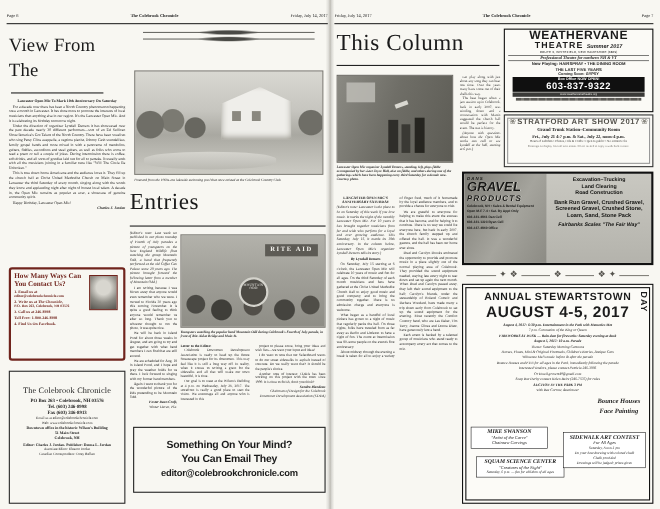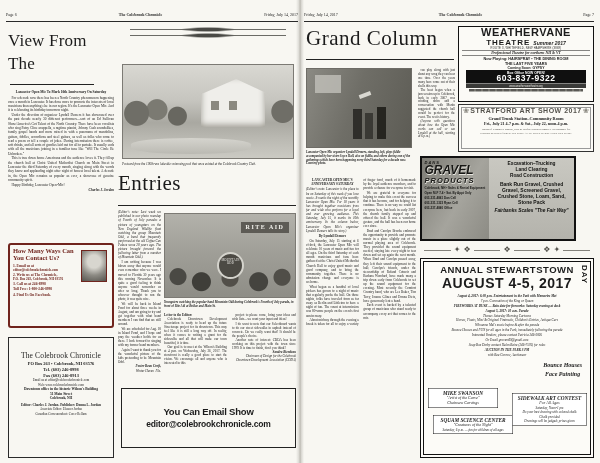--- a/index.html
+++ b/index.html
@@ -161,21 +161,21 @@
   #ad-sa .inner { position:absolute; inset:2px; border:1px solid #999; }
   #ad-sa .sh { text-align:center; padding-top:3px; position:relative; }
   .sa-fl { position:absolute; top:2px; font-size:15px; color:#8a8880; }
   .sa-fl.l { left:8px; } .sa-fl.r { right:8px; }
   .sa-title { font-size:14px; font-weight:800; letter-spacing:1px; color:#55534d; }
   .sa-venue { font-size:8.6px; font-weight:bold; margin-top:2px; }
   .sa-times { font-size:8px; font-weight:800; margin-top:2px; }
   .sa-det { font-size:5.8px; margin-top:3px; color:#33322e; }
   .sa-fine { font-size:5.4px; margin-top:2px; color:#66645e; }
 
-  #ad-gr { left:420px; top:156px; width:156px; height:85px; border:2.5px solid #111; display:flex; overflow:hidden; }
+  #ad-gr { left:420px; top:156px; width:174px; height:85px; border:2.5px solid #111; display:flex; overflow:hidden; }
   #ad-gr .left { width:44%; background:linear-gradient(120deg,#7d7c75 0%, #a5a49d 55%, #8c8b84 100%); position:relative; }
   #ad-gr .left .sh { padding:4px 5px; color:#171715; }
   .gr-top { font-size:8px; font-weight:900; font-style:italic; letter-spacing:2px; }
   .gr-b1 { font-size:24px; font-weight:900; font-style:italic; line-height:.95; text-shadow:1px 1px 0 #e8e7e0; }
   .gr-b2 { font-size:15px; font-weight:900; font-style:italic; letter-spacing:2px; text-shadow:1px 1px 0 #e8e7e0; }
   .gr-c { font-size:6px; font-weight:bold; margin-top:2px; line-height:1.35; }
   #ad-gr .right { flex:1; background:linear-gradient(#c9c8c1,#b4b3ac); }
   #ad-gr .right .sh { text-align:center; padding:5px 6px; color:#121210; }
   .gr-s { font-size:9.6px; font-weight:800; line-height:1.25; }
   .gr-p { font-size:10px; font-weight:800; margin-top:5px; line-height:1.2; }
@@ -320,34 +320,35 @@
   <div class="sh bodytext">
     <p>project to please come, bring your ideas and wish lists—we want your input and ideas!</p>
     <p>I do want to note that our Selectboard wants to do our street sidewalks in asphalt instead of concrete. Do we really want that? It should be the people's choice.</p>
     <p>Another note of interest: CDDA has been working on this project with the town since 1999. It is time to finish, don't you think?</p>
     <div class="sig2">Sandra Riendeau</div>
     <div class="sig2b">Chairman of Design for the Colebrook Downtown Development Association (CDDA)</div>
   </div>
 </div>
 
 <div id="mind-box" class="abs sans">
-  <div>You Can Email Show</div>
+  <div>Something On Your Mind?</div>
+  <div>You Can Email They</div>
   <div class="last">editor@colebrookchronicle.com</div>
 </div>
 
 <div id="rp-header" class="abs clip runhead">
   <div class="sh">
     <span>Friday, July 14, 2017</span>
     <span class="c">The Colebrook Chronicle</span>
     <span>Page 7</span>
   </div>
 </div>
 <div id="rp-rule" class="abs runrule"></div>
 
-<div id="gc-title" class="abs">Grand Column</div>
+<div id="gc-title" class="abs">This Column</div>
 <div id="gc-rule" class="abs"></div>
 
 <div id="gc-photo" class="abs clip">
   <div class="win"></div>
   <div class="p1"></div>
   <div class="p2"></div>
   <div class="p3"></div>
   <div class="fiddle"></div>
 </div>
 <div id="gc-cap" class="abs clip">

